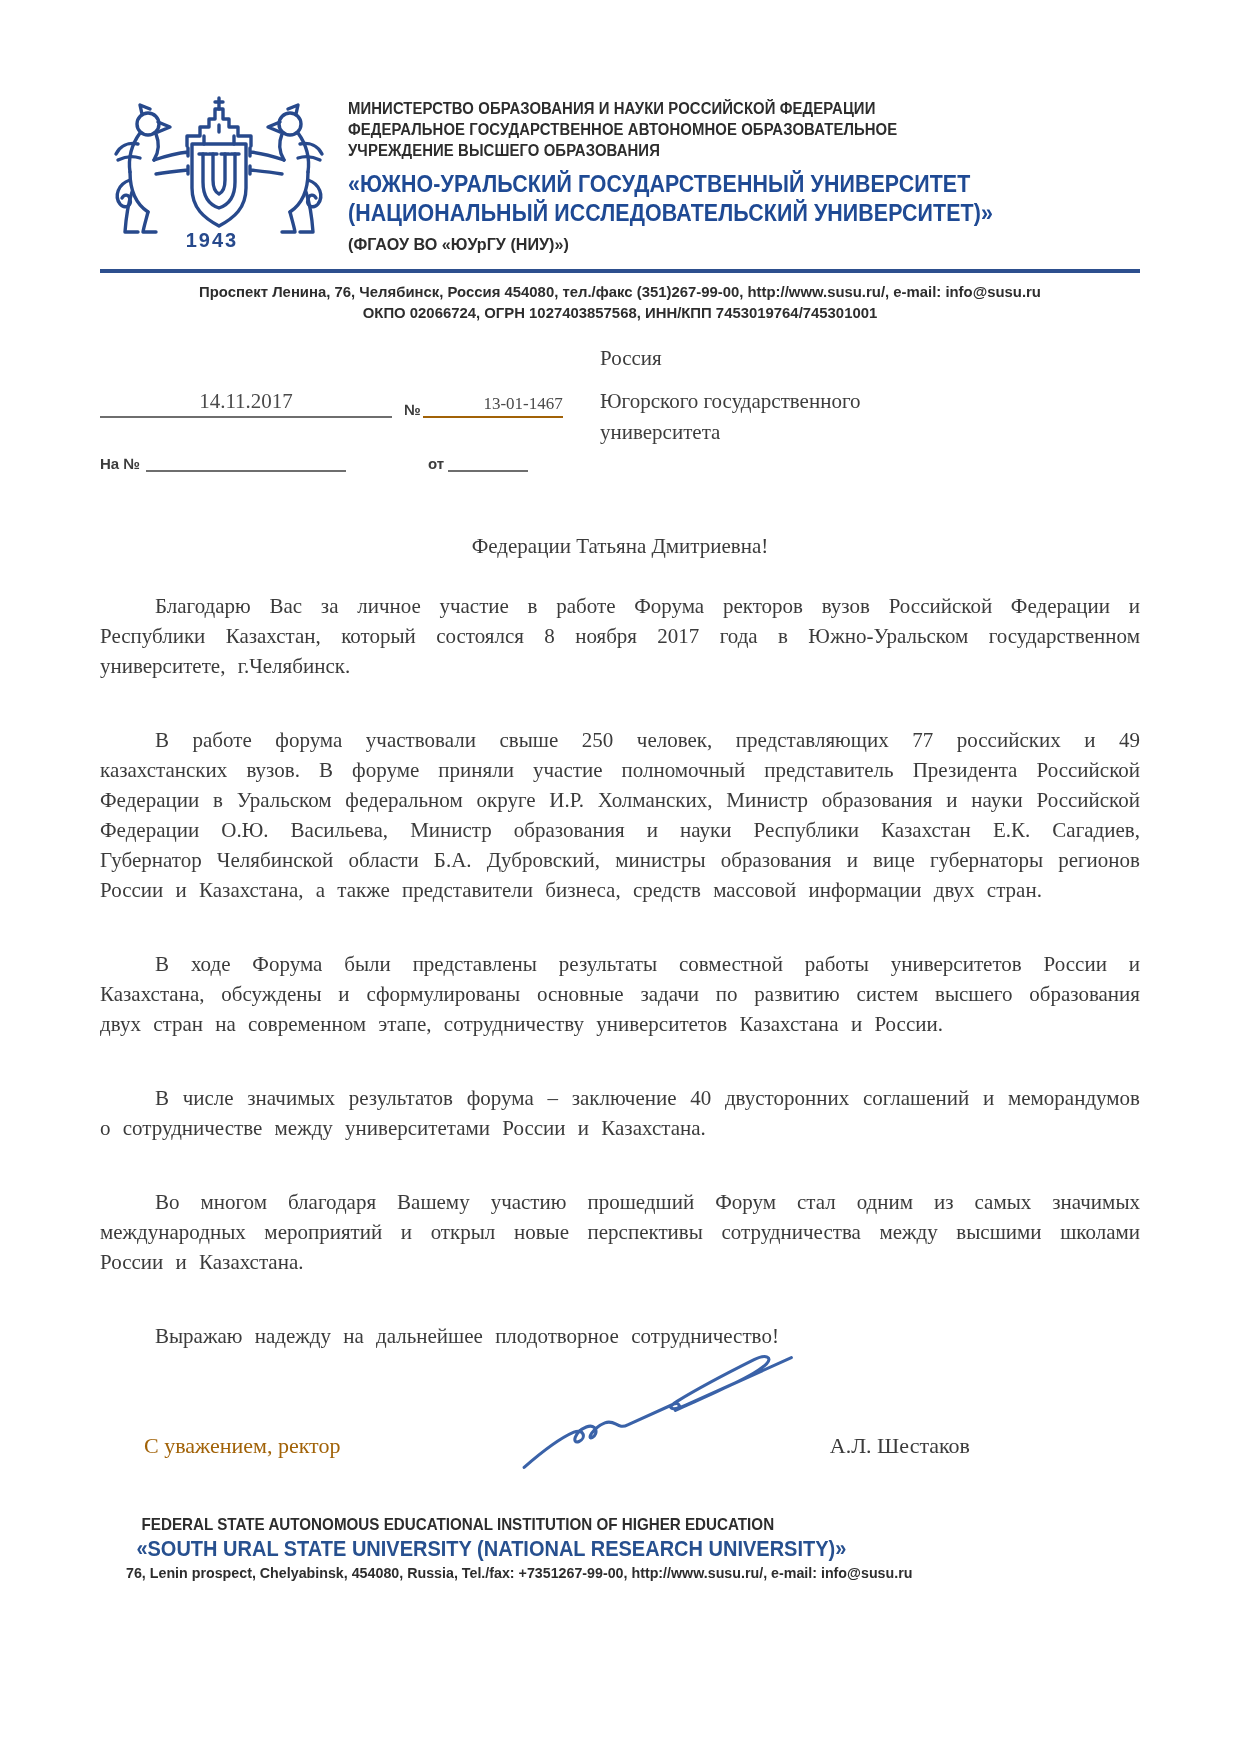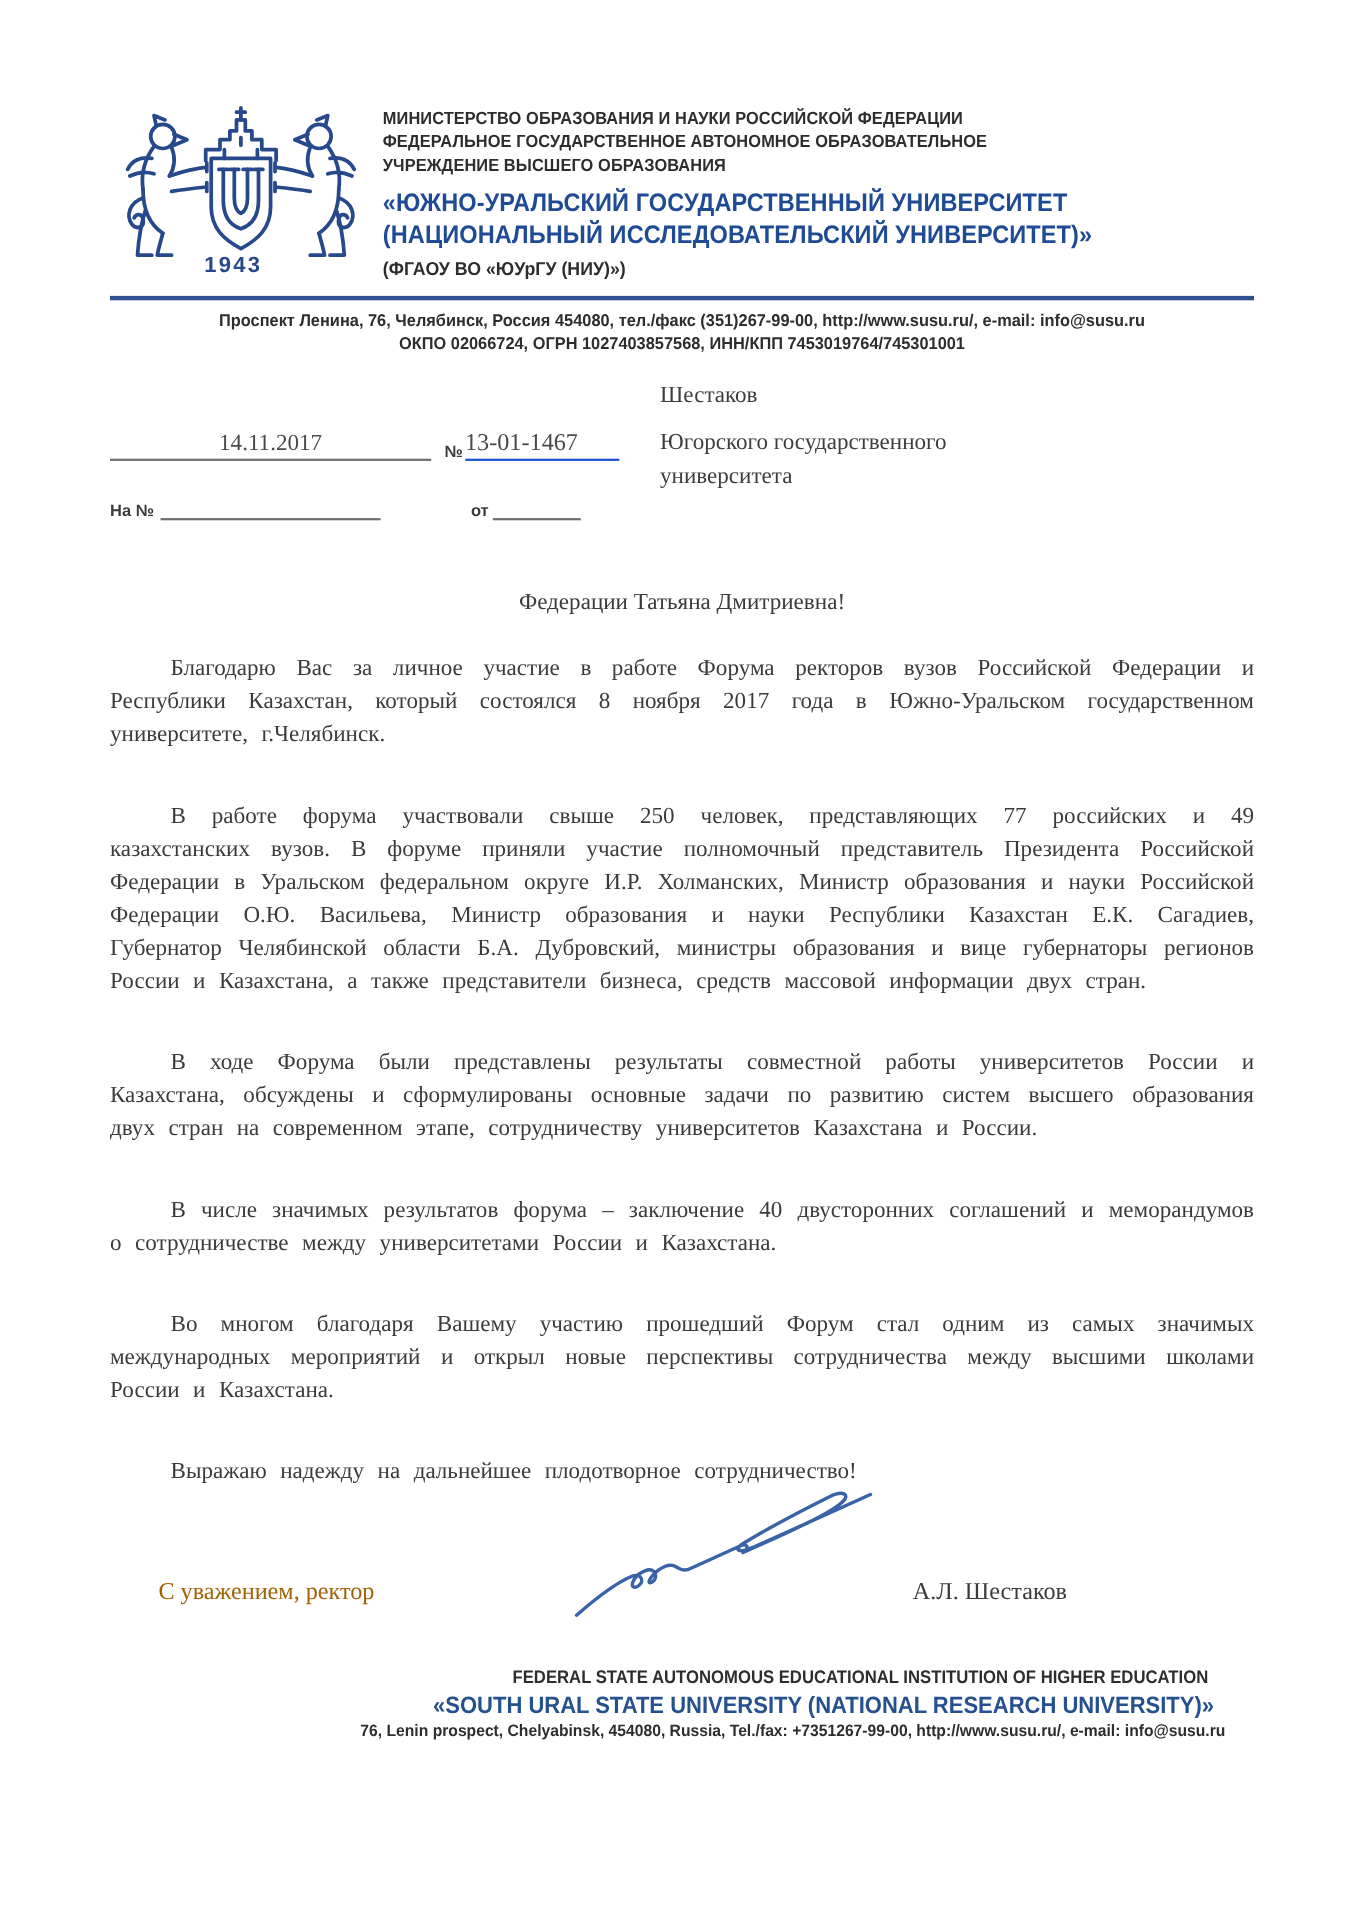--- a/index.html
+++ b/index.html
@@ -57,23 +57,23 @@
     width:292px; text-align:center;
     border-bottom:2px solid #6e6e6e;
     font-size:21px; color:#4a4a4a; padding-bottom:2px;
   }
   .no-label, .na-label, .ot-label {
     font-family:"Liberation Sans","DejaVu Sans",sans-serif;
     font-weight:bold; font-size:15px; color:#3c3c3c;
   }
   .no-label { margin:0 2px 0 12px; }
   .num-field {
-    width:140px; text-align:left;
-    border-bottom:2px solid #1d4ed8;
-    font-size:22px; color:#4a4a4a; padding-bottom:2px;
+    width:140px; text-align:right;
+    border-bottom:2px solid #a16207;
+    font-size:17px; color:#4a4a4a; padding-bottom:2px;
   }
   .req-line2 { margin-top:36px; display:flex; align-items:flex-end; }
   .uline { border-bottom:2px solid #6e6e6e; height:18px; display:inline-block; }
   .ul-na { width:200px; margin-left:6px; }
   .ul-ot { width:80px; margin-left:4px; }
   .ot-label { margin-left:82px; }
   .recipient {
     flex:0 0 312px; margin-left:auto; margin-right:228px;
     font-size:21px; line-height:31px; color:#3d3d3d;
   }
@@ -93,21 +93,21 @@
   .body p.first { margin-top:32px; }
   
   .sig-row {
     position:relative; margin-top:74px; height:42px;
     display:flex; align-items:center;
   }
   .sig-left { font-size:22px; color:#a16207; margin-left:44px; }
   .sig-right { font-size:22px; color:#3b3b3b; margin-left:auto; margin-right:170px; }
   .sig-svg { position:absolute; left:420px; top:-80px; width:290px; height:135px; }
   
-  .ftr { margin-top:46px; text-align:right; }
+  .ftr { margin-top:46px; text-align:left; }
   .ftr-l1 {
     font-family:"Liberation Sans","DejaVu Sans",sans-serif;
     font-weight:bold; font-size:16.5px; line-height:22px; color:#2d2d2d;
     transform:scaleX(0.92); transform-origin:50% 0; white-space:nowrap;
   }
   .ftr-l2 {
     font-family:"Liberation Sans","DejaVu Sans",sans-serif;
     font-weight:bold; font-size:21.5px; line-height:28px; color:#27508f;
     transform:scaleX(0.93); transform-origin:50% 0; white-space:nowrap;
   }
@@ -202,21 +202,21 @@
         </div>
       </div>
       <div class="req-line2">
         <span class="na-label">На №</span>
         <span class="uline ul-na"></span>
         <span class="ot-label">от</span>
         <span class="uline ul-ot"></span>
       </div>
     </div>
     <div class="recipient">
-      <div class="r1">Шестаков</div>
+      <div class="r1">Россия</div>
       <div class="r2">Югорского государственного университета</div>
     </div>
   </section>
 
   <p class="salutation">Федерации Татьяна Дмитриевна!</p>
 
   <div class="body">
     <p class="first">Благодарю Вас за личное участие в работе Форума ректоров вузов Российской Федерации и Республики Казахстан, который состоялся 8 ноября 2017 года в Южно-Уральском государственном университете, г.Челябинск.</p>
     <p>В работе форума участвовали свыше 250 человек, представляющих 77 российских и 49 казахстанских вузов. В форуме приняли участие полномочный представитель Президента Российской Федерации в Уральском федеральном округе И.Р. Холманских, Министр образования и науки Российской Федерации О.Ю. Васильева, Министр образования и науки Республики Казахстан Е.К. Сагадиев, Губернатор Челябинской области Б.А. Дубровский, министры образования и вице губернаторы регионов России и Казахстана, а также представители бизнеса, средств массовой информации двух стран.</p>
     <p>В ходе Форума были представлены результаты совместной работы университетов России и Казахстана, обсуждены и сформулированы основные задачи по развитию систем высшего образования двух стран на современном этапе, сотрудничеству университетов Казахстана и России.</p>

